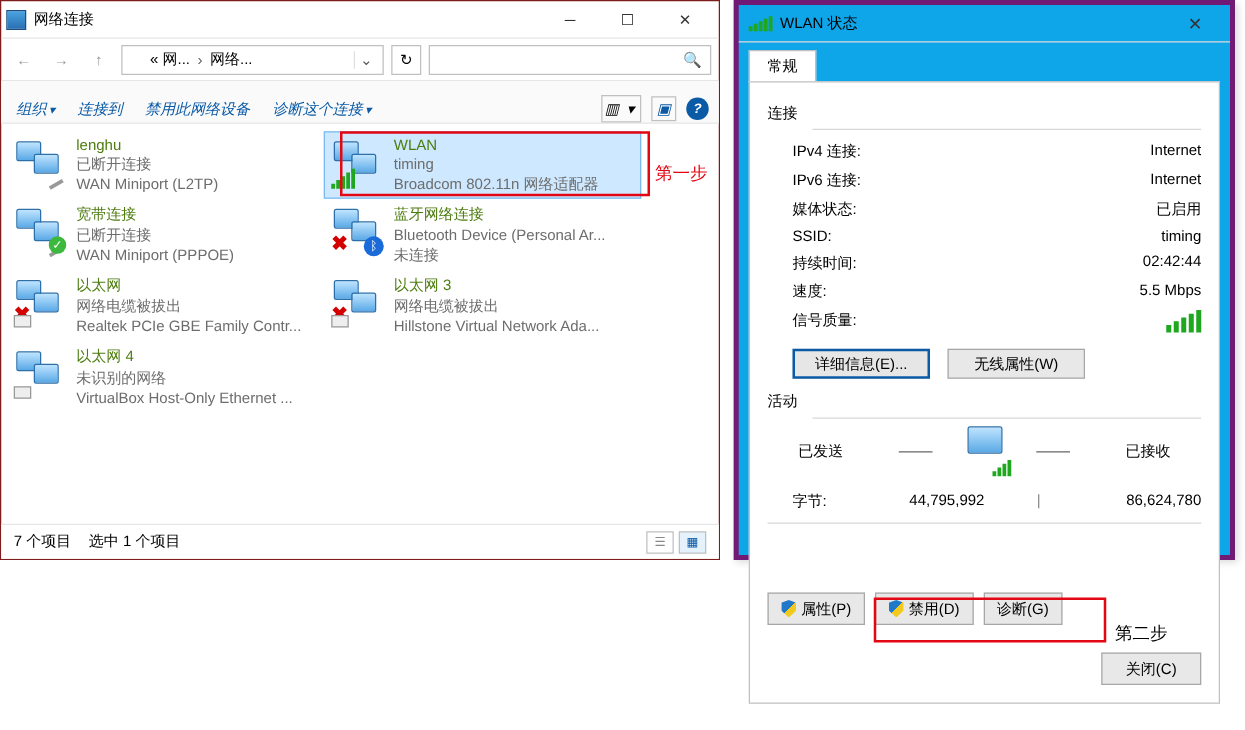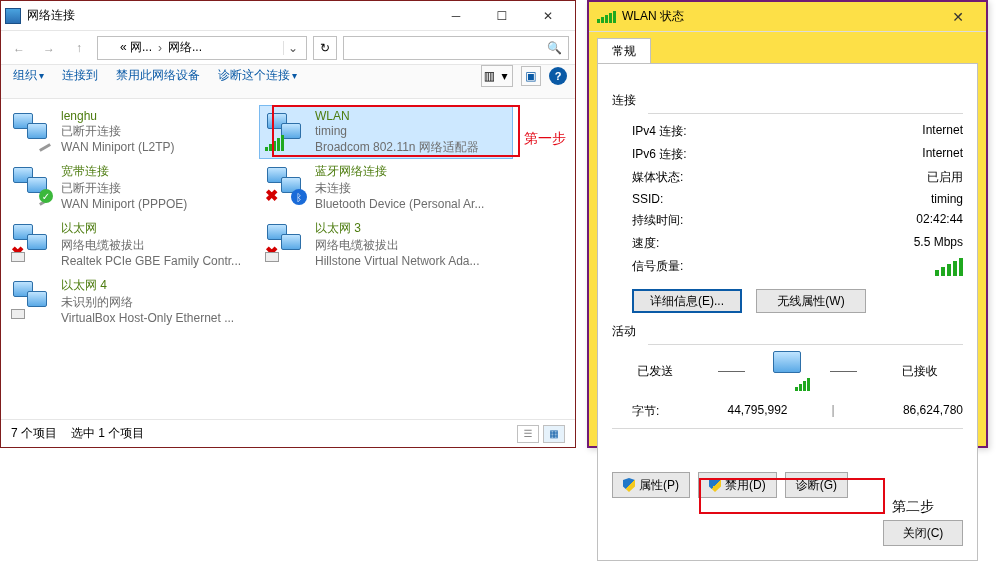--- a/index.html
+++ b/index.html
@@ -16,21 +16,21 @@
   .navrow { height:34px; display:flex; align-items:center; padding:0 6px; gap:6px; border-bottom:1px solid #e6e6e6; }
   .nav-arrow { width:24px; height:24px; display:flex; align-items:center; justify-content:center; color:#9a9a9a; }
   .addr { flex:0 0 210px; height:24px; border:1px solid #c0c0c0; display:flex; align-items:center; padding:0 4px; gap:4px; }
   .addr .sep { color:#666; padding:0 2px; }
   .addr .crumb { white-space:nowrap; }
   .addr .dd { margin-left:auto; color:#555; padding:0 4px; border-left:1px solid #e0e0e0; }
   .nav-refresh { width:24px; height:24px; display:flex; align-items:center; justify-content:center; border:1px solid #c0c0c0; }
   .search { flex:1; height:24px; border:1px solid #c0c0c0; position:relative; }
   .search .mag { position:absolute; right:6px; top:4px; color:#888; }
 
-  .cmdbar { height:34px; display:flex; align-items:flex-start; border-bottom:1px solid #e6e6e6; padding:0 8px; gap:10px; background:#fafafa; }
+  .cmdbar { height:34px; display:flex; align-items:flex-end; border-bottom:1px solid #e6e6e6; padding:0 8px; gap:10px; background:#fafafa;font-style:italic; }
   .cmd { color:#0a5aa6; display:flex; align-items:center; gap:2px; padding:2px 4px; }
   .cmd .dd { color:#0a5aa6; font-size:10px; }
   .cmdbar .right { margin-left:auto; display:flex; align-items:center; gap:8px; }
   .view-toggle { width:32px; height:22px; border:1px solid #c0c0c0; display:flex; }
   .view-toggle .half { flex:1; display:flex; align-items:center; justify-content:center; }
   .help { width:18px;height:18px; border-radius:50%; background:#0a5aa6; color:#fff; display:flex;align-items:center;justify-content:center; font-weight:bold; font-size:11px; }
   .arrow-sq{ width:20px;height:20px; border:1px solid #c0c0c0; display:flex;align-items:center;justify-content:center; color:#0a5aa6; }
 
   .content { position:relative; padding:6px 4px; }
   .items { display:flex; flex-wrap:wrap; }
@@ -54,30 +54,30 @@
 
   .red-box1 { position:absolute; left:272px; top:105px; width:248px; height:52px; border:2px solid #e30613; pointer-events:none; }
   .step1 { position:absolute; left:524px; top:130px; color:#e30613; font-size:14px; }
 
   .statusbar { position:absolute; left:0; bottom:0; right:0; height:28px; border-top:1px solid #e6e6e6; display:flex; align-items:center; padding:0 10px; gap:14px; background:#fff; }
   .statusbar .right { margin-left:auto; display:flex; gap:4px; }
   .sb-toggle{ width:22px;height:18px;border:1px solid #c0c0c0; display:flex;align-items:center;justify-content:center; color:#888; font-size:10px;}
   .sb-toggle.active{ background:#e6f2fb; color:#0a5aa6; }
 
   
-  .dlg { position:absolute; left:587px; top:0; width:401px; height:448px; border:2px solid #701a75; background:#fde047; box-shadow:2px 2px 6px rgba(0,0,0,0.15); }
+  .dlg { position:absolute; left:587px; top:0; width:401px; height:448px; border:4px solid #701a75; background:#0ea5e9; box-shadow:2px 2px 6px rgba(0,0,0,0.15); }
   .dlg-title { height:30px; display:flex; align-items:center; padding:0 8px; border-bottom:1px solid #dcdcdc; }
   .dlg-title .wifi { display:flex; align-items:flex-end; gap:1px; margin-right:6px; }
   .dlg-title .wifi span{ width:3px; background:#1fa81f; }
   .dlg-title .wifi span:nth-child(1){height:4px;} .dlg-title .wifi span:nth-child(2){height:6px;} .dlg-title .wifi span:nth-child(3){height:8px;} .dlg-title .wifi span:nth-child(4){height:10px;} .dlg-title .wifi span:nth-child(5){height:12px;}
   .dlg-title .spacer{flex:1;}
   .dlg-close { width:40px;height:28px; display:flex;align-items:center;justify-content:center; color:#333; font-size:14px;}
   .tabstrip { padding:6px 8px 0 8px; display:flex; }
   .tab { border:1px solid #c0c0c0; border-bottom:none; padding:4px 14px; background:#fff; margin-bottom:-1px; }
-  .dlg-body { margin:0 8px 8px 8px; border:1px solid #c0c0c0; padding:24px 14px 14px 14px; height:498px; position:relative; background:#fff;}
+  .dlg-body { margin:0 8px 8px 8px; border:1px solid #c0c0c0; padding:12px 14px 14px 14px; height:498px; position:relative; background:#fff;}
   .fs-label { margin:4px 0 6px 0; }
   .fs-line { border-top:1px solid #d8d8d8; margin:-2px 0 6px 36px; }
   .kv { display:flex; padding:3px 0 3px 20px; }
   .kv .k { flex:0 0 120px; }
   .kv .v { margin-left:auto; }
   .sigbars { display:flex; align-items:flex-end; gap:2px; margin-left:auto; }
   .sigbars span{ width:4px; background:#1fa81f; }
   .sigbars span:nth-child(1){height:6px;} .sigbars span:nth-child(2){height:9px;} .sigbars span:nth-child(3){height:12px;} .sigbars span:nth-child(4){height:15px;} .sigbars span:nth-child(5){height:18px;}
   .btnrow { display:flex; gap:14px; margin:10px 0 10px 20px; }
   .wbtn { min-width:110px; height:24px; border:1px solid #a7a7a7; background:#e8e8e8; display:flex; align-items:center; justify-content:center; padding:0 10px; }
@@ -212,22 +212,22 @@
         <div class="ic">
             <div class="netmon">
               <div class="m m1"></div>
               <div class="m m2"></div>
             </div>
           <div class="redx">✖</div>
           <div class="btc">ᛒ</div>
           </div>
         <div class="meta">
             <div class="name">蓝牙网络连接</div>
+            <div class="line">Bluetooth Device (Personal Ar...</div>
             <div class="line">未连接</div>
-            <div class="line">Bluetooth Device (Personal Ar...</div>
           </div>
       </div>
       <div class="item">
         <div class="ic">
             <div class="netmon">
               <div class="m m1"></div>
               <div class="m m2"></div>
             </div>
           <div class="redx">✖</div>
           <div class="jack"></div>

